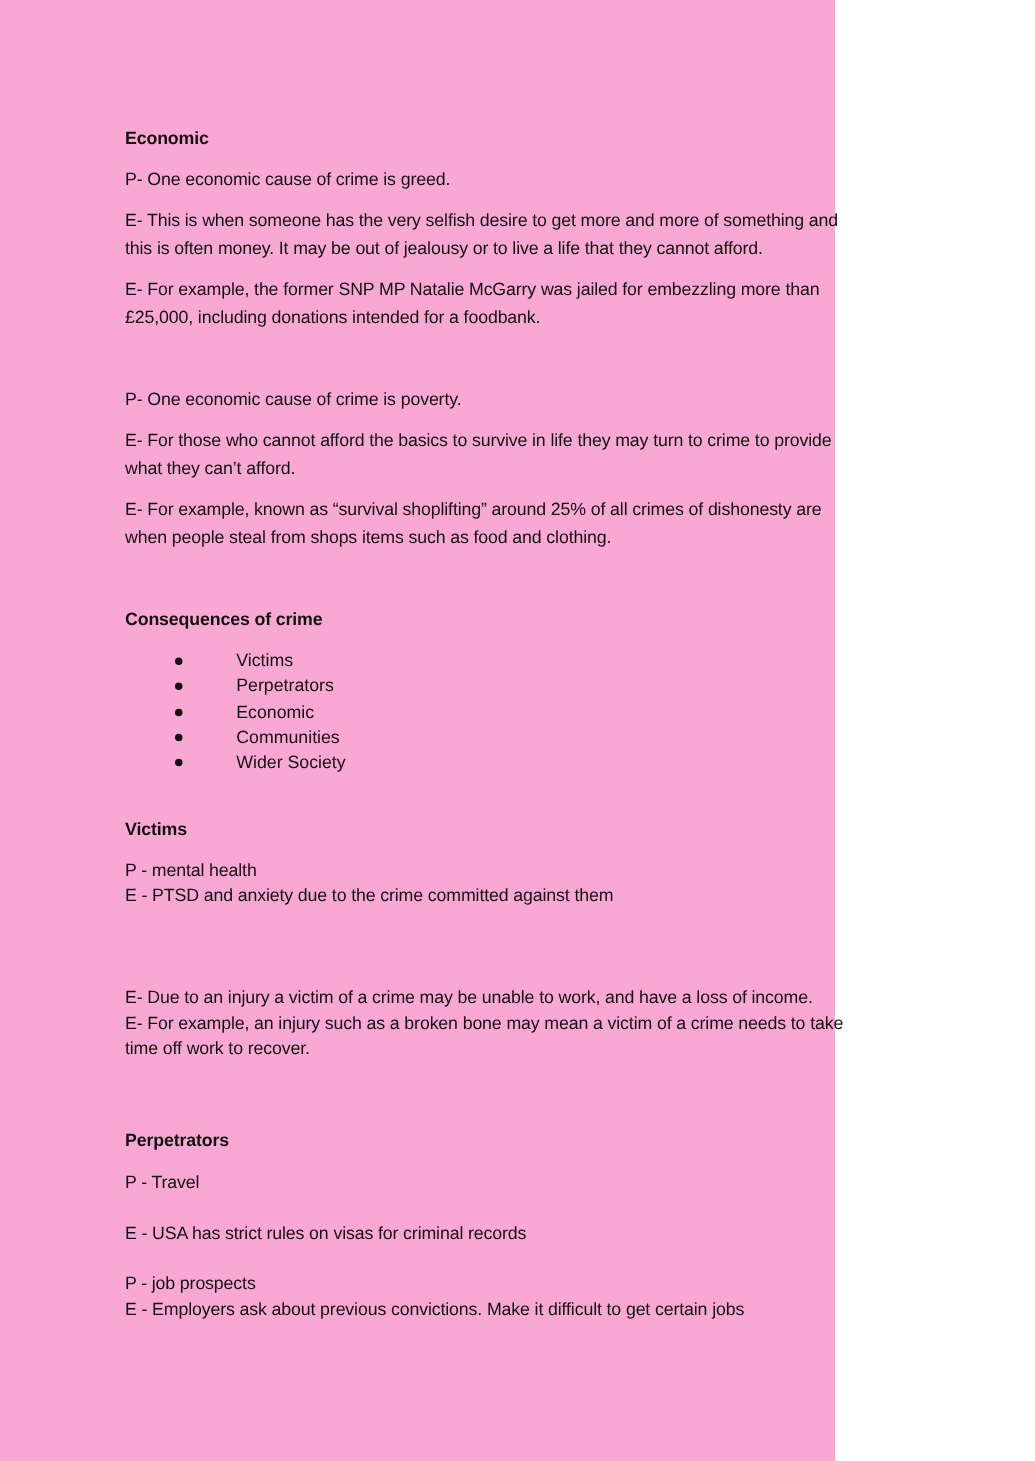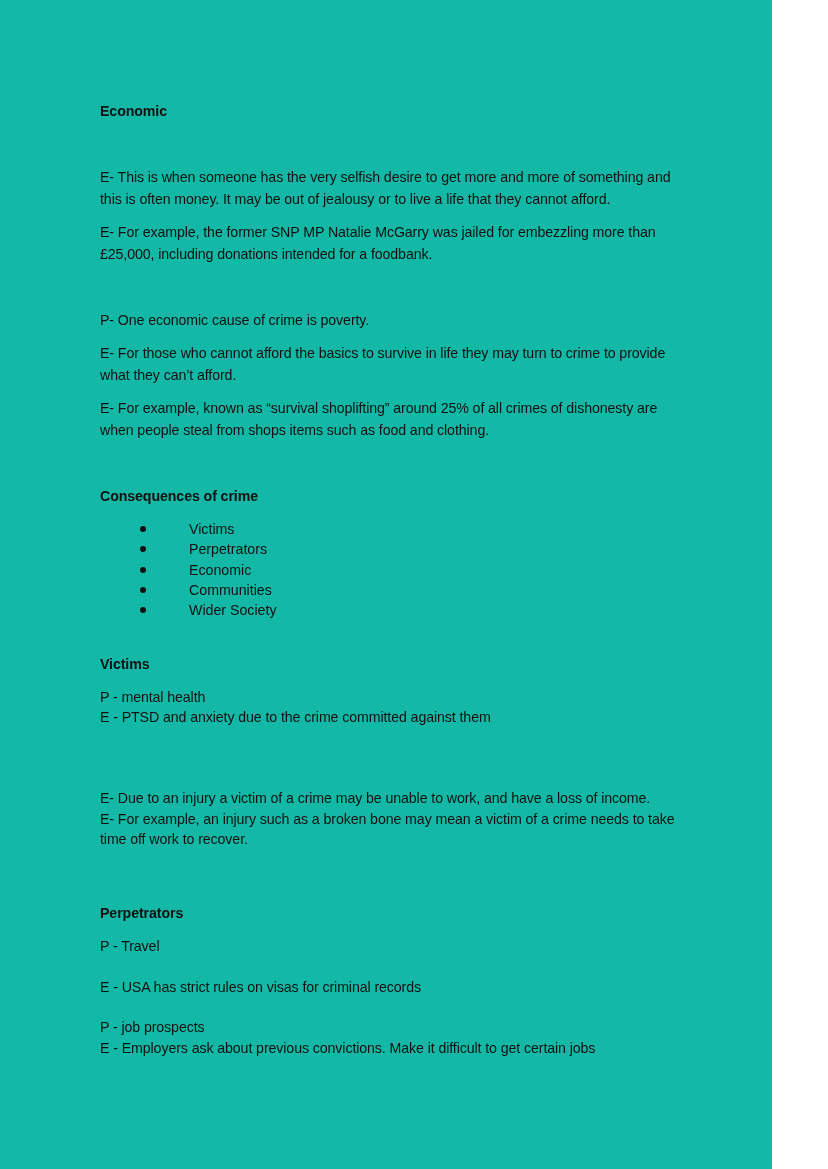--- a/index.html
+++ b/index.html
@@ -1,38 +1,39 @@
 <!DOCTYPE html>
 <html><head>
   <meta charset="utf-8">
   <style>
     html, body { margin: 0; padding: 0; background: #ffffff; }
     body { width: 828px; height: 1169px; position: relative; overflow: hidden; }
     .page {
-      position: absolute; left: 0; top: 0; width: 772px; height: 1169px;
-      background: #14b8a6; color: #111111;
+      position: absolute; left: 0; top: 0; width: 668px; height: 1169px;
+      background: #f9a8d4; color: #111111;
       font-family: "Liberation Sans", sans-serif; font-size: 14.2px;
     }
     .line {
       position: absolute; left: 100px; white-space: nowrap; line-height: 20px;
       letter-spacing: -0.1px;
     }
     .heading { font-weight: bold; }
     .bullet-dot {
       position: absolute; left: 140px; width: 6px; height: 6px; border-radius: 50%;
       background: #111111;
     }
     .bullet-text { position: absolute; left: 189px; white-space: nowrap; line-height: 20px; }
   </style>
 </head>
 <body>
 
 <div class="page">
 
   <div class="line heading" style="top:101px">Economic</div>
+  <div class="line" style="top:134px">P- One economic cause of crime is greed.</div>
   <div class="line" style="top:167px">E- This is when someone has the very selfish desire to get more and more of something and</div>
   <div class="line" style="top:189px">this is often money. It may be out of jealousy or to live a life that they cannot afford.</div>
   <div class="line" style="top:222px">E- For example, the former SNP MP Natalie McGarry was jailed for embezzling more than</div>
   <div class="line" style="top:244px">£25,000, including donations intended for a foodbank.</div>
 
   <div class="line" style="top:310px">P- One economic cause of crime is poverty.</div>
   <div class="line" style="top:343px">E- For those who cannot afford the basics to survive in life they may turn to crime to provide</div>
   <div class="line" style="top:365px">what they can’t afford.</div>
   <div class="line" style="top:398px">E- For example, known as “survival shoplifting” around 25% of all crimes of dishonesty are</div>
   <div class="line" style="top:420px">when people steal from shops items such as food and clothing.</div>

